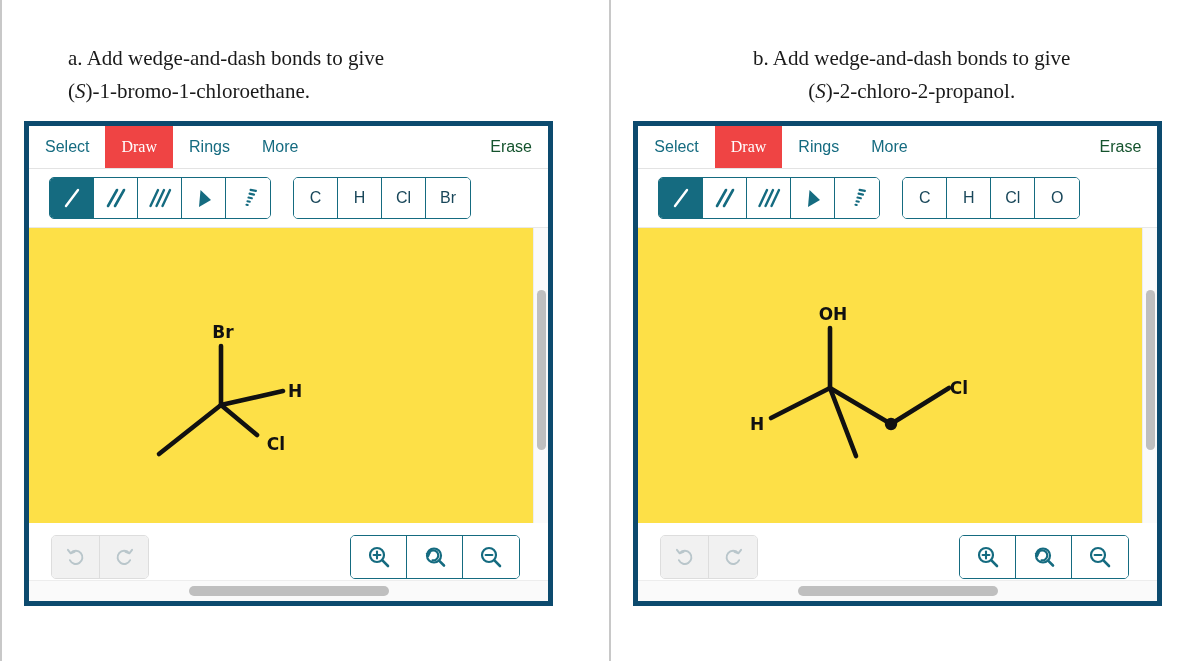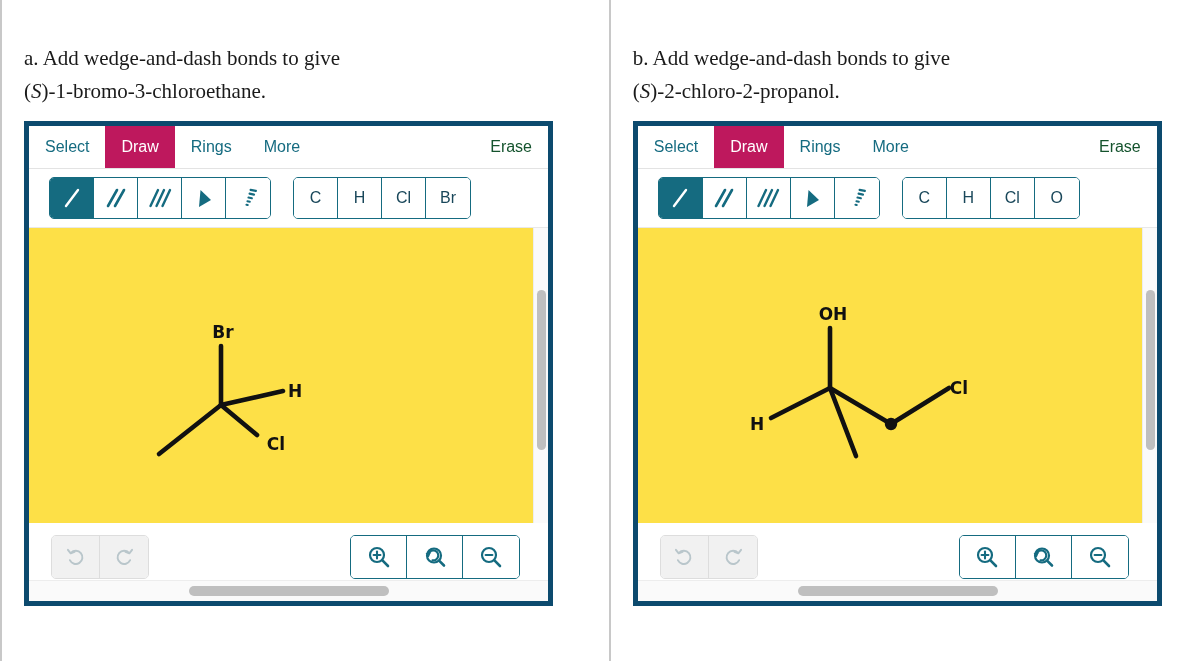--- a/index.html
+++ b/index.html
@@ -19,23 +19,23 @@
     height: 661px;
     display: flex;
     position: relative;
   }
   
   .panel-wrap {
     position: relative;
     height: 661px;
     box-sizing: border-box;
   }
-  .panel-a-wrap { width: 580px; border-left: 2px solid #c8c8c8; }
+  .panel-a-wrap { width: 580px; border-left: 2px solid #c8c8c8; padding-left: 44px; }
   .gap-wrap    { width: 45px; }
-  .panel-b-wrap{ width: 607px; border-left: 2px solid #c8c8c8; }
+  .panel-b-wrap{ width: 607px; border-left: 2px solid #c8c8c8; text-align: center; }
 
   .question {
     font-family: "Liberation Serif", serif;
     font-size: 21px;
     color: #1a1a1a;
     line-height: 1.55;
     padding: 0 10px 0 22px;
   }
   .question .ital { font-style: italic; }
 
@@ -62,22 +62,23 @@
     display: flex;
     align-items: center;
     padding: 0 16px;
     font-size: 16px;
     color: #156b80;
     cursor: pointer;
     user-select: none;
     white-space: nowrap;
   }
   .tab.active {
-    background: #be185d;
+    background: #ef4444;
     color: #ffffff;
+    font-family: Liberation Serif, serif;
   }
   .tab.spacer { flex: 1; cursor: default; }
   .tab.erase { color: #14532d; }
 
   .toolrow {
     display: flex;
     align-items: center;
     height: 58px;
     padding-left: 20px;
     background: #fff;
@@ -226,21 +227,21 @@
 <body>
 
 <div class="page">
 
   <div class="panel-wrap panel-a-wrap">
 
     <div style="height:42px"></div>
     <div class="question">
       <div>a. Add wedge-and-dash bonds to give</div>
       <div>
-        <span>(</span><span class="ital">S</span><span>)-1-bromo-3-chloroethane.</span>
+        <span>(</span><span class="ital">S</span><span>)-1-bromo-1-chloroethane.</span>
       </div>
     </div>
 
     <div class="editor">
 
       <div class="tabbar">
         <div class="tab">Select</div>
         <div class="tab active">Draw</div>
         <div class="tab">Rings</div>
         <div class="tab">More</div>

